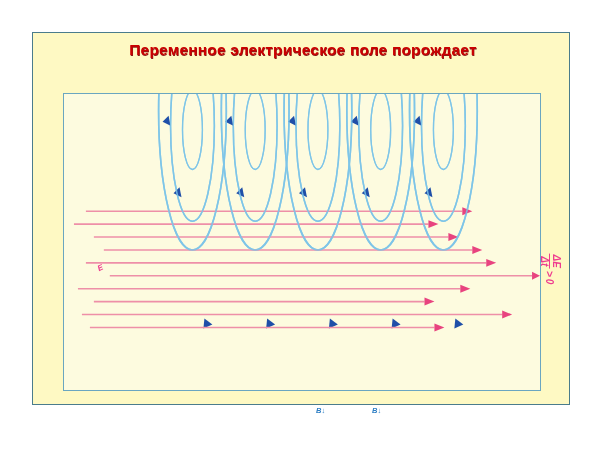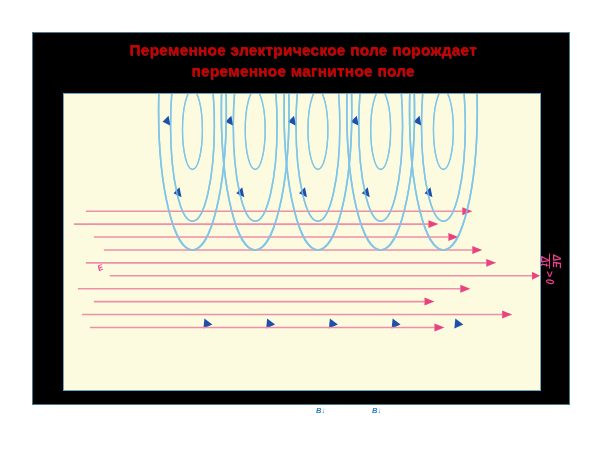--- a/index.html
+++ b/index.html
@@ -9,21 +9,21 @@
     font-family:"Liberation Sans", sans-serif;
     overflow:hidden;
   }
   #stage{position:relative;width:600px;height:450px;}
 
   
   .outer-panel{
     position:absolute;
     left:32px;top:32px;
     width:538px;height:373px;
-    background:#000000;
+    background:#fef9c3;
     border:1px solid #4a7c8c;
     box-sizing:border-box;
   }
 
   
   .title{
     position:absolute;
     left:40px;top:6px;
     width:460px;
     text-align:center;
@@ -96,21 +96,20 @@
 </style>
 </head>
 <body>
 
 <div id="stage">
 
   <div class="outer-panel">
 
     <div class="title">
       <span>Переменное электрическое поле порождает</span>
-      <span class="l2">переменное магнитное поле</span>
     </div>
 
     <div class="canvas-panel">
       <svg viewBox="0 0 478 298" preserveAspectRatio="none">
 
         <defs>
           <g id="ringgrp">
 
             <ellipse cx="0" cy="149" rx="34" ry="140" fill="none" stroke="#7ec5e8" stroke-width="1.6"></ellipse>
 

